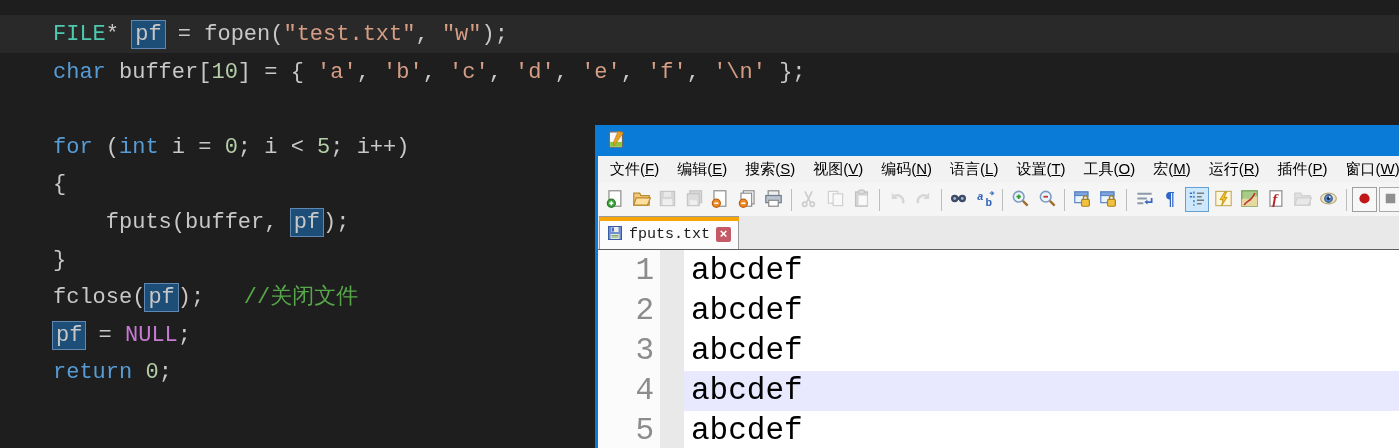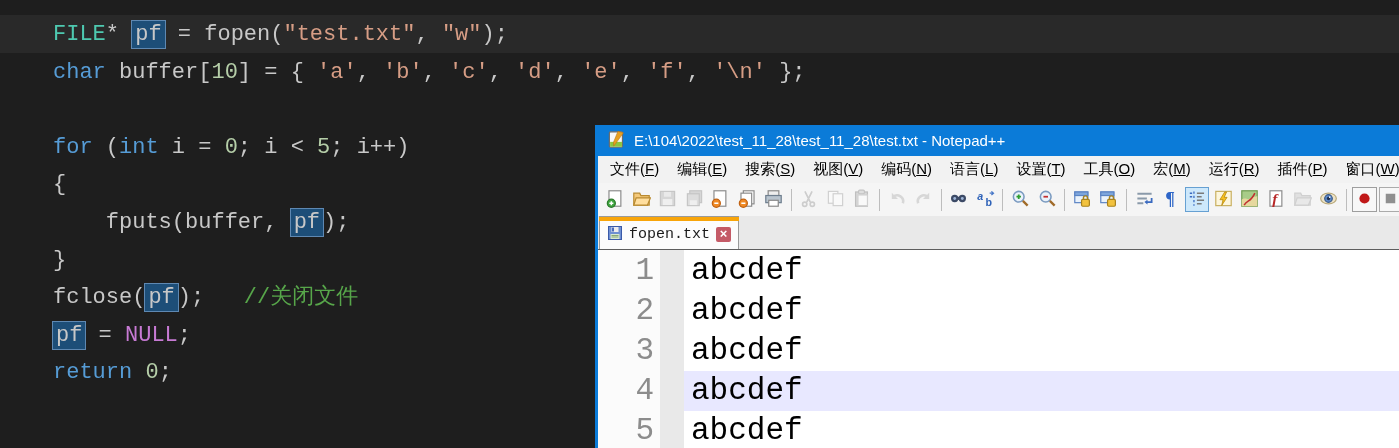--- a/index.html
+++ b/index.html
@@ -97,21 +97,20 @@
   <div class="npp" style="border-left-color: rgb(11, 123, 216);">
 
     <div class="titlebar" id="npp-titlebar" style="background: rgb(11, 123, 216);">
       <span>
         <svg width="19" height="19" viewBox="0 0 16 16">
           <rect x="2" y="1.5" width="11" height="13" rx="1" fill="#F8F8F8" stroke="#6B6B6B"></rect>
           <path d="M2.6 10h10v4.1h-10z" fill="#8CC63F"></path>
           <path d="M9.2 1.2l4.6 1.2-6.2 8.6-2 2.6-.1-3.3z" fill="#E8A020" stroke="#B87818" stroke-width="0.5"></path>
         </svg>
       </span>
-      <span>E:\104\2022\test_11_28\test_11_28\test.txt - Notepad++</span>
     </div>
 
     <div class="menubar" id="menubar">
         <span class="menu-item"><span>文件(</span><span class="mn">F</span><span>)</span></span>
         <span class="menu-item"><span>编辑(</span><span class="mn">E</span><span>)</span></span>
         <span class="menu-item"><span>搜索(</span><span class="mn">S</span><span>)</span></span>
         <span class="menu-item"><span>视图(</span><span class="mn">V</span><span>)</span></span>
         <span class="menu-item"><span>编码(</span><span class="mn">N</span><span>)</span></span>
         <span class="menu-item"><span>语言(</span><span class="mn">L</span><span>)</span></span>
         <span class="menu-item"><span>设置(</span><span class="mn">T</span><span>)</span></span>
@@ -325,21 +324,21 @@
       <div class="tab">
         <span>
           <svg width="16" height="16" viewBox="0 0 16 16">
             <rect x="1.5" y="1.5" width="13" height="13" fill="#6E8FD2" stroke="#3A5AA8"></rect>
             <rect x="4.5" y="2" width="7" height="5" fill="#EDEDED"></rect>
             <rect x="5" y="2.5" width="2" height="4" fill="#4A6ABA"></rect>
             <rect x="3.5" y="9" width="9" height="5" fill="#D8EAD0"></rect>
             <path d="M4.5 10.5h7M4.5 12h7" stroke="#88A878" stroke-width="1"></path>
           </svg>
         </span>
-        <span class="tab-label">fopen.txt</span>
+        <span class="tab-label">fputs.txt</span>
         <span class="tab-close">×</span>
       </div>
     </div>
 
     <div class="docarea">
       <div class="gutter-bg"></div>
       <div class="strip-bg"></div>
       <div class="doc-rows" id="doc-rows">
           <div class="drow">
             <div class="dnum">1</div>

